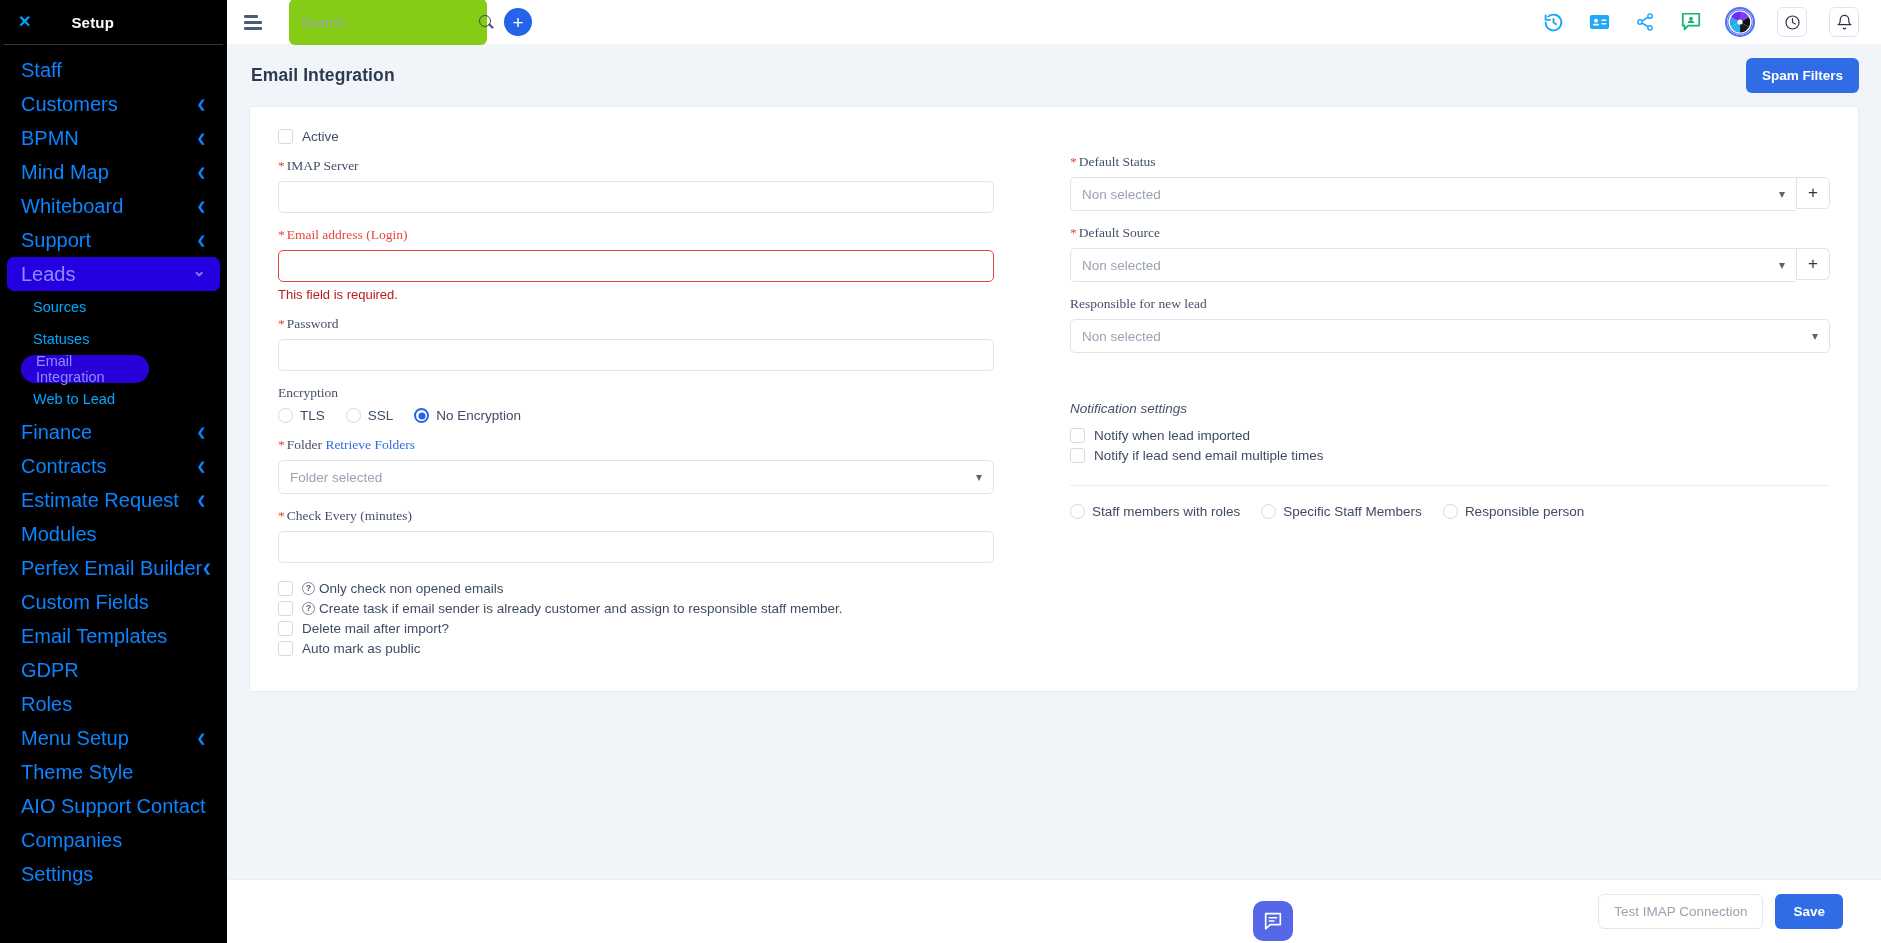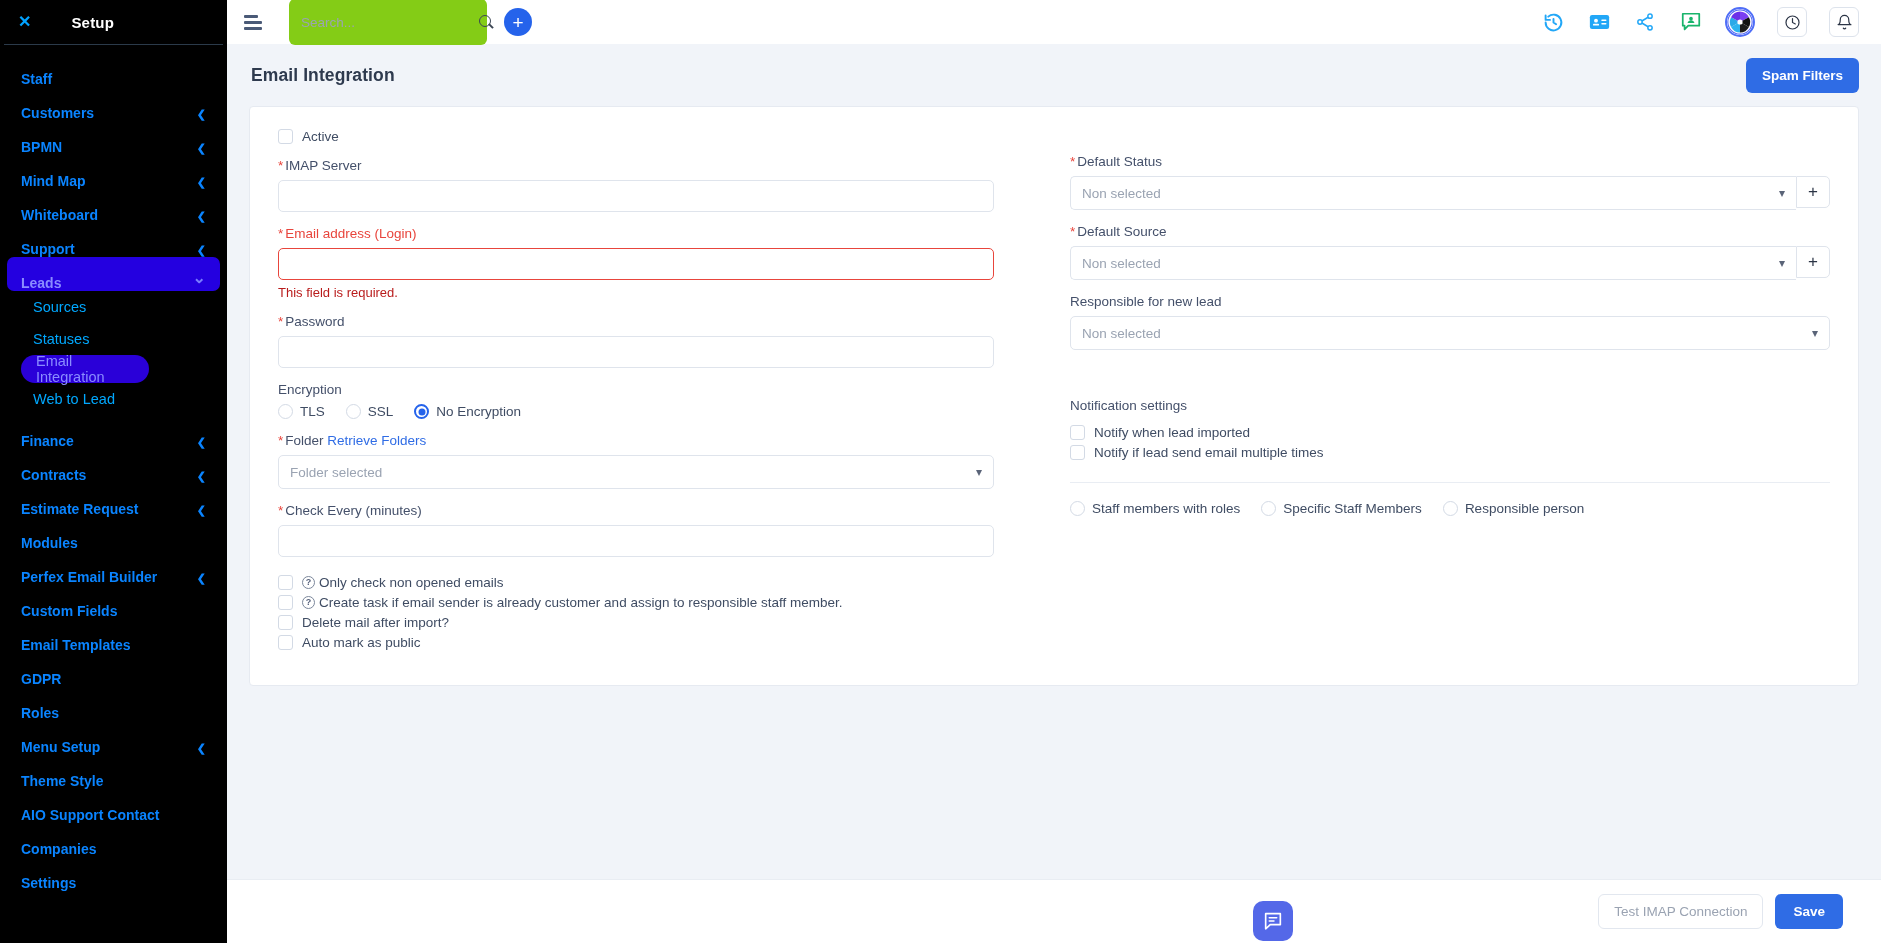--- a/index.html
+++ b/index.html
@@ -21,25 +21,24 @@
   }
   .sb-head {
     height: 44px; display: flex; align-items: center;
     padding-left: 18px; gap: 16px;
   }
   .sb-close { color: #00a2ff; font-size: 16px; font-weight: 700; line-height: 1; cursor: pointer; }
   .sb-title { color: #ffffff; font-size: 15px; font-weight: 700; letter-spacing: .2px; margin-left: 24px; }
   .sb-sep { height: 1px; background: #2b3a4a; margin: 0 4px 8px 4px; }
 
   .sb-item {
-    display: flex; align-items: flex-end; justify-content: space-between;
+    display: flex; align-items: center; justify-content: space-between;
     height: 34px; margin: 0 7px; padding: 0 14px;
-    color: #0a84ff; font-size: 14px; cursor: pointer;
+    color: #0a84ff; font-size: 20px; cursor: pointer;
     border-radius: 7px;
-    font-weight: bold;
   }
   .sb-item .lbl { white-space: nowrap; }
   .sb-item.active { background: #2400e0; color: #7a7dff; }
   .sb-item.active .lbl { color: #8a8cff; }
   .chev { font-size: 11px; font-weight: 700; color: #0a84ff; display: inline-block; }
   .chev.left::before { content: "\276E"; }
   .chev.down::before { content: "\2304"; font-size: 16px; position: relative; top: -4px; }
   .sb-item.active .chev { color: #7a7dff; }
 
   .sb-sub {
@@ -117,21 +116,21 @@
 
   .card {
     background: #ffffff; border: 1px solid #e6eaf1; border-radius: 4px;
     padding: 22px 28px 30px 28px; display: flex; gap: 0;
   }
   .col { width: 50%; }
   .col.left { padding-right: 60px; }
   .col.right { padding-left: 16px; }
 
   .frow { margin-bottom: 14px; }
-  .flabel { font-size: 13.5px; color: #44506a; margin-bottom: 7px; display: block; }
+  .flabel { font-size: 13.5px; color: #44506a; margin-bottom: 7px; display: block; font-family: Liberation Serif, serif; }
   .flabel .req { color: #e8453c; margin-right: 2px; }
   .flabel.err, .flabel.err .req { color: #e8453c; }
   .flink { color: #2f6ce5; cursor: pointer; }
 
   .finput {
     width: 100%; height: 32px; border: 1px solid #dfe4ec; border-radius: 5px;
     background: #fff; outline: none; padding: 0 11px;
     font-family: "Liberation Sans", sans-serif; font-size: 13.5px; color: #3d4a60;
   }
   .finput.invalid { border-color: #e8453c; }
@@ -168,21 +167,21 @@
   .caret { margin-left: auto; color: #5a6478; font-size: 12px; line-height:1; }
 
   .selgroup { display: flex; align-items: stretch; }
   .selgroup .selbox { border-top-right-radius: 0; border-bottom-right-radius: 0; border-right: 0; }
   .addbtn {
     width: 34px; height: 32px; border: 1px solid #dfe4ec; border-radius: 0 5px 5px 0;
     background: #fff; display: flex; align-items: center; justify-content: center;
     font-size: 17px; color: #2b3445; cursor: pointer; flex: 0 0 34px;
   }
 
-  .seclabel { font-size: 13.5px; color: #44506a; margin: 0 0 12px 0; }
+  .seclabel { font-size: 13.5px; color: #44506a; margin: 0 0 12px 0; font-style: italic; }
   .hr { height: 1px; background: #e9edf3; margin: 22px 0 18px 0; }
 
   
   .footer {
     position: absolute; left: 227px; right: 0; bottom: 0; height: 64px;
     background: #ffffff; border-top: 1px solid #e9edf3;
     display: flex; align-items: center; padding: 0 38px;
   }
   .chatfab {
     position: absolute; left: 1253px; top: 901px;

